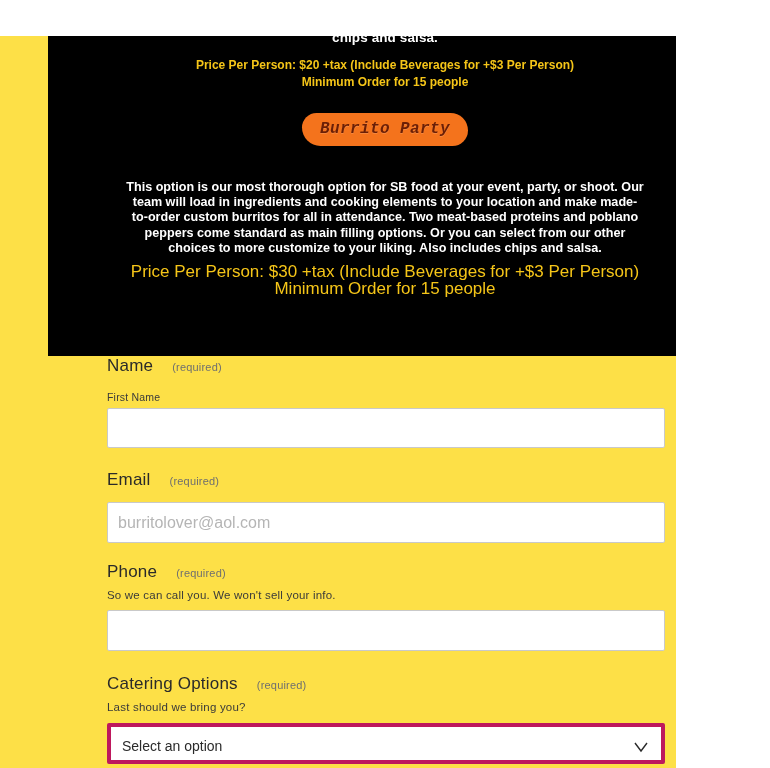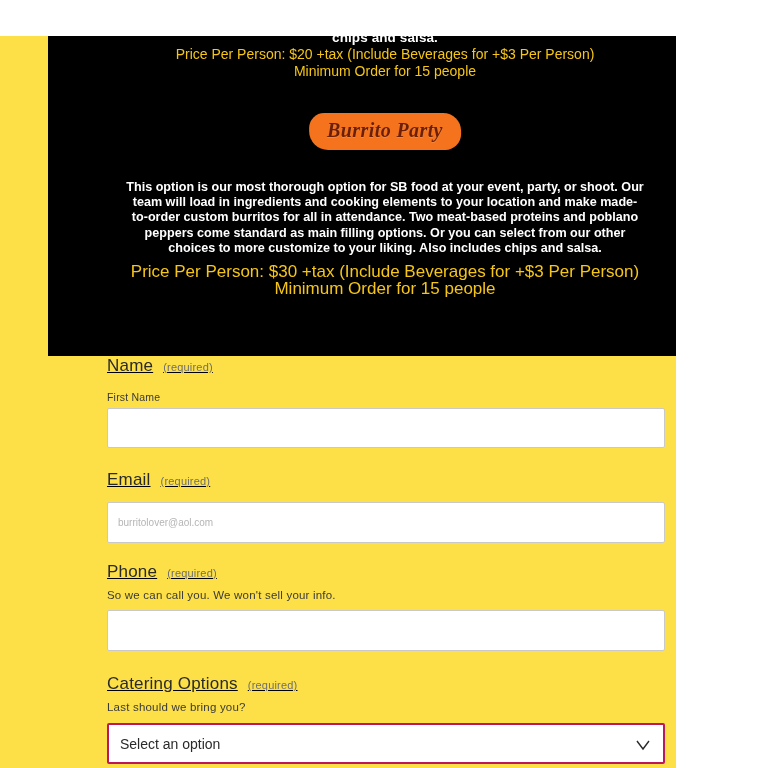--- a/index.html
+++ b/index.html
@@ -41,44 +41,44 @@
     width: 100%;
     text-align: center;
     font-size: 13.5px;
     font-weight: bold;
     color: #ffffff;
     letter-spacing: 0.1px;
   }
 
   .hero-price-1 {
     position: absolute;
-    top: 10px;
+    top: 21px;
     left: 0;
     width: 100%;
-    font-size: 14px;
-    font-weight: normal;
+    font-size: 12px;
+    font-weight: bold;
     color: #f5c518;
     line-height: 17px;
   }
   .hero-price-1 .line2 { display: block; }
 
   .logo-badge {
     position: absolute;
     top: 79px;
     left: 50%;
     transform: translateX(-50%);
     background: #f4731c;
     border-radius: 13px 16px 14px 17px;
     padding: 4px 16px 6px 16px;
     box-shadow: 0 0 0 2px #f4731c;
   }
   .logo-badge span {
-    font-family: Liberation Serif, serif;
-    font-weight: bold;
-    font-size: 20px;
+    font-family: Liberation Mono, monospace;
+    font-weight: bold;
+    font-size: 16px;
     font-style: italic;
     color: #6b1f06;
     letter-spacing: 0.4px;
     text-shadow: 0 1px 0 rgba(255,255,255,0.15);
   }
 
   .hero-body {
     position: absolute;
     top: 144px;
     left: 50%;
@@ -108,22 +108,21 @@
     left: 107px;
     top: 320px;
     width: 558px;
   }
 
   .field-group { margin-top: 0; }
 
   .label-row {
     display: flex;
     align-items: baseline;
-    gap: 10px;
-    text-decoration: underline;
+    gap: 19px;
   }
 
   .field-label {
     font-size: 17px;
     color: #2a2a2a;
     font-weight: 400;
     letter-spacing: 0.2px;
   }
 
   .required {
@@ -164,33 +163,33 @@
 
   .name-row {
     display: flex;
     gap: 11px;
     margin-top: 12px;
   }
   .name-col { flex: 1 1 0; }
   .name-col .text-input { margin-top: 5px; }
 
   .email-block { margin-top: 22px; }
-  .email-block .text-input { margin-top: 12px; height: 41px; font-size: 10px; }
+  .email-block .text-input { margin-top: 12px; height: 41px; font-size: 16px; }
 
   .phone-block { margin-top: 19px; }
   .phone-block .text-input { margin-top: 9px; height: 41px; }
 
   .catering-block { margin-top: 23px; }
 
   .select-wrap {
     position: relative;
     margin-top: 10px;
     width: 100%;
     height: 41px;
-    border: 2px solid #be185d;
+    border: 4px solid #be185d;
     border-radius: 2px;
     background: #ffffff;
     box-sizing: border-box;
   }
   .select-value {
     position: absolute;
     left: 11px;
     top: 11px;
     font-size: 14px;
     color: #2a2a2a;

